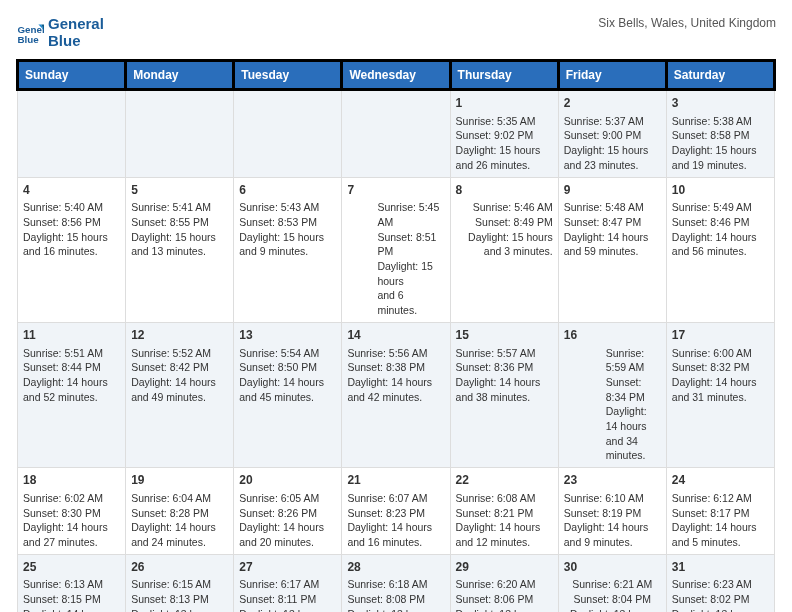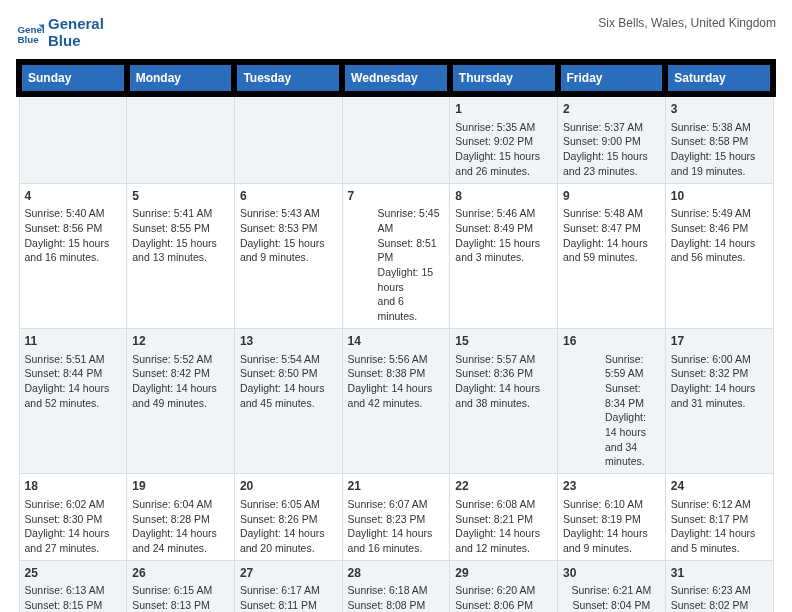--- a/index.html
+++ b/index.html
@@ -43,21 +43,21 @@
       font-size: 11px;
     }
     .calendar thead tr {
       background-color: #2a6ebb;
     }
     .calendar thead th {
       color: #fff;
       font-weight: bold;
       text-align: left;
       padding: 6px 6px;
-      border: 6px solid #000000;
+      border: 3px solid #000000;
       font-size: 12px;
     }
     .calendar tbody tr {
       border-bottom: 1px solid #ccc;
     }
     .calendar tbody td {
       vertical-align: top;
       padding: 4px 5px;
       border: 1px solid #ddd;
       width: calc(100% / 7);
@@ -176,21 +176,21 @@
         </td>
         <td>
           <span class="day-num">7</span>
           <div class="day-info" style="white-space: pre-line; margin-left: 30px;">Sunrise: 5:45 AM
 Sunset: 8:51 PM
 Daylight: 15 hours
 and 6 minutes.</div>
         </td>
         <td>
           <span class="day-num">8</span>
-          <div class="day-info" style="white-space: pre-line;">Sunrise: 5:46 AM
+          <div class="day-info" style="white-space: pre-line; text-align: right;">Sunrise: 5:46 AM
 Sunset: 8:49 PM
 Daylight: 15 hours
 and 3 minutes.</div>
         </td>
         <td>
           <span class="day-num">9</span>
           <div class="day-info" style="white-space: pre-line;">Sunrise: 5:48 AM
 Sunset: 8:47 PM
 Daylight: 14 hours
 and 59 minutes.</div>

